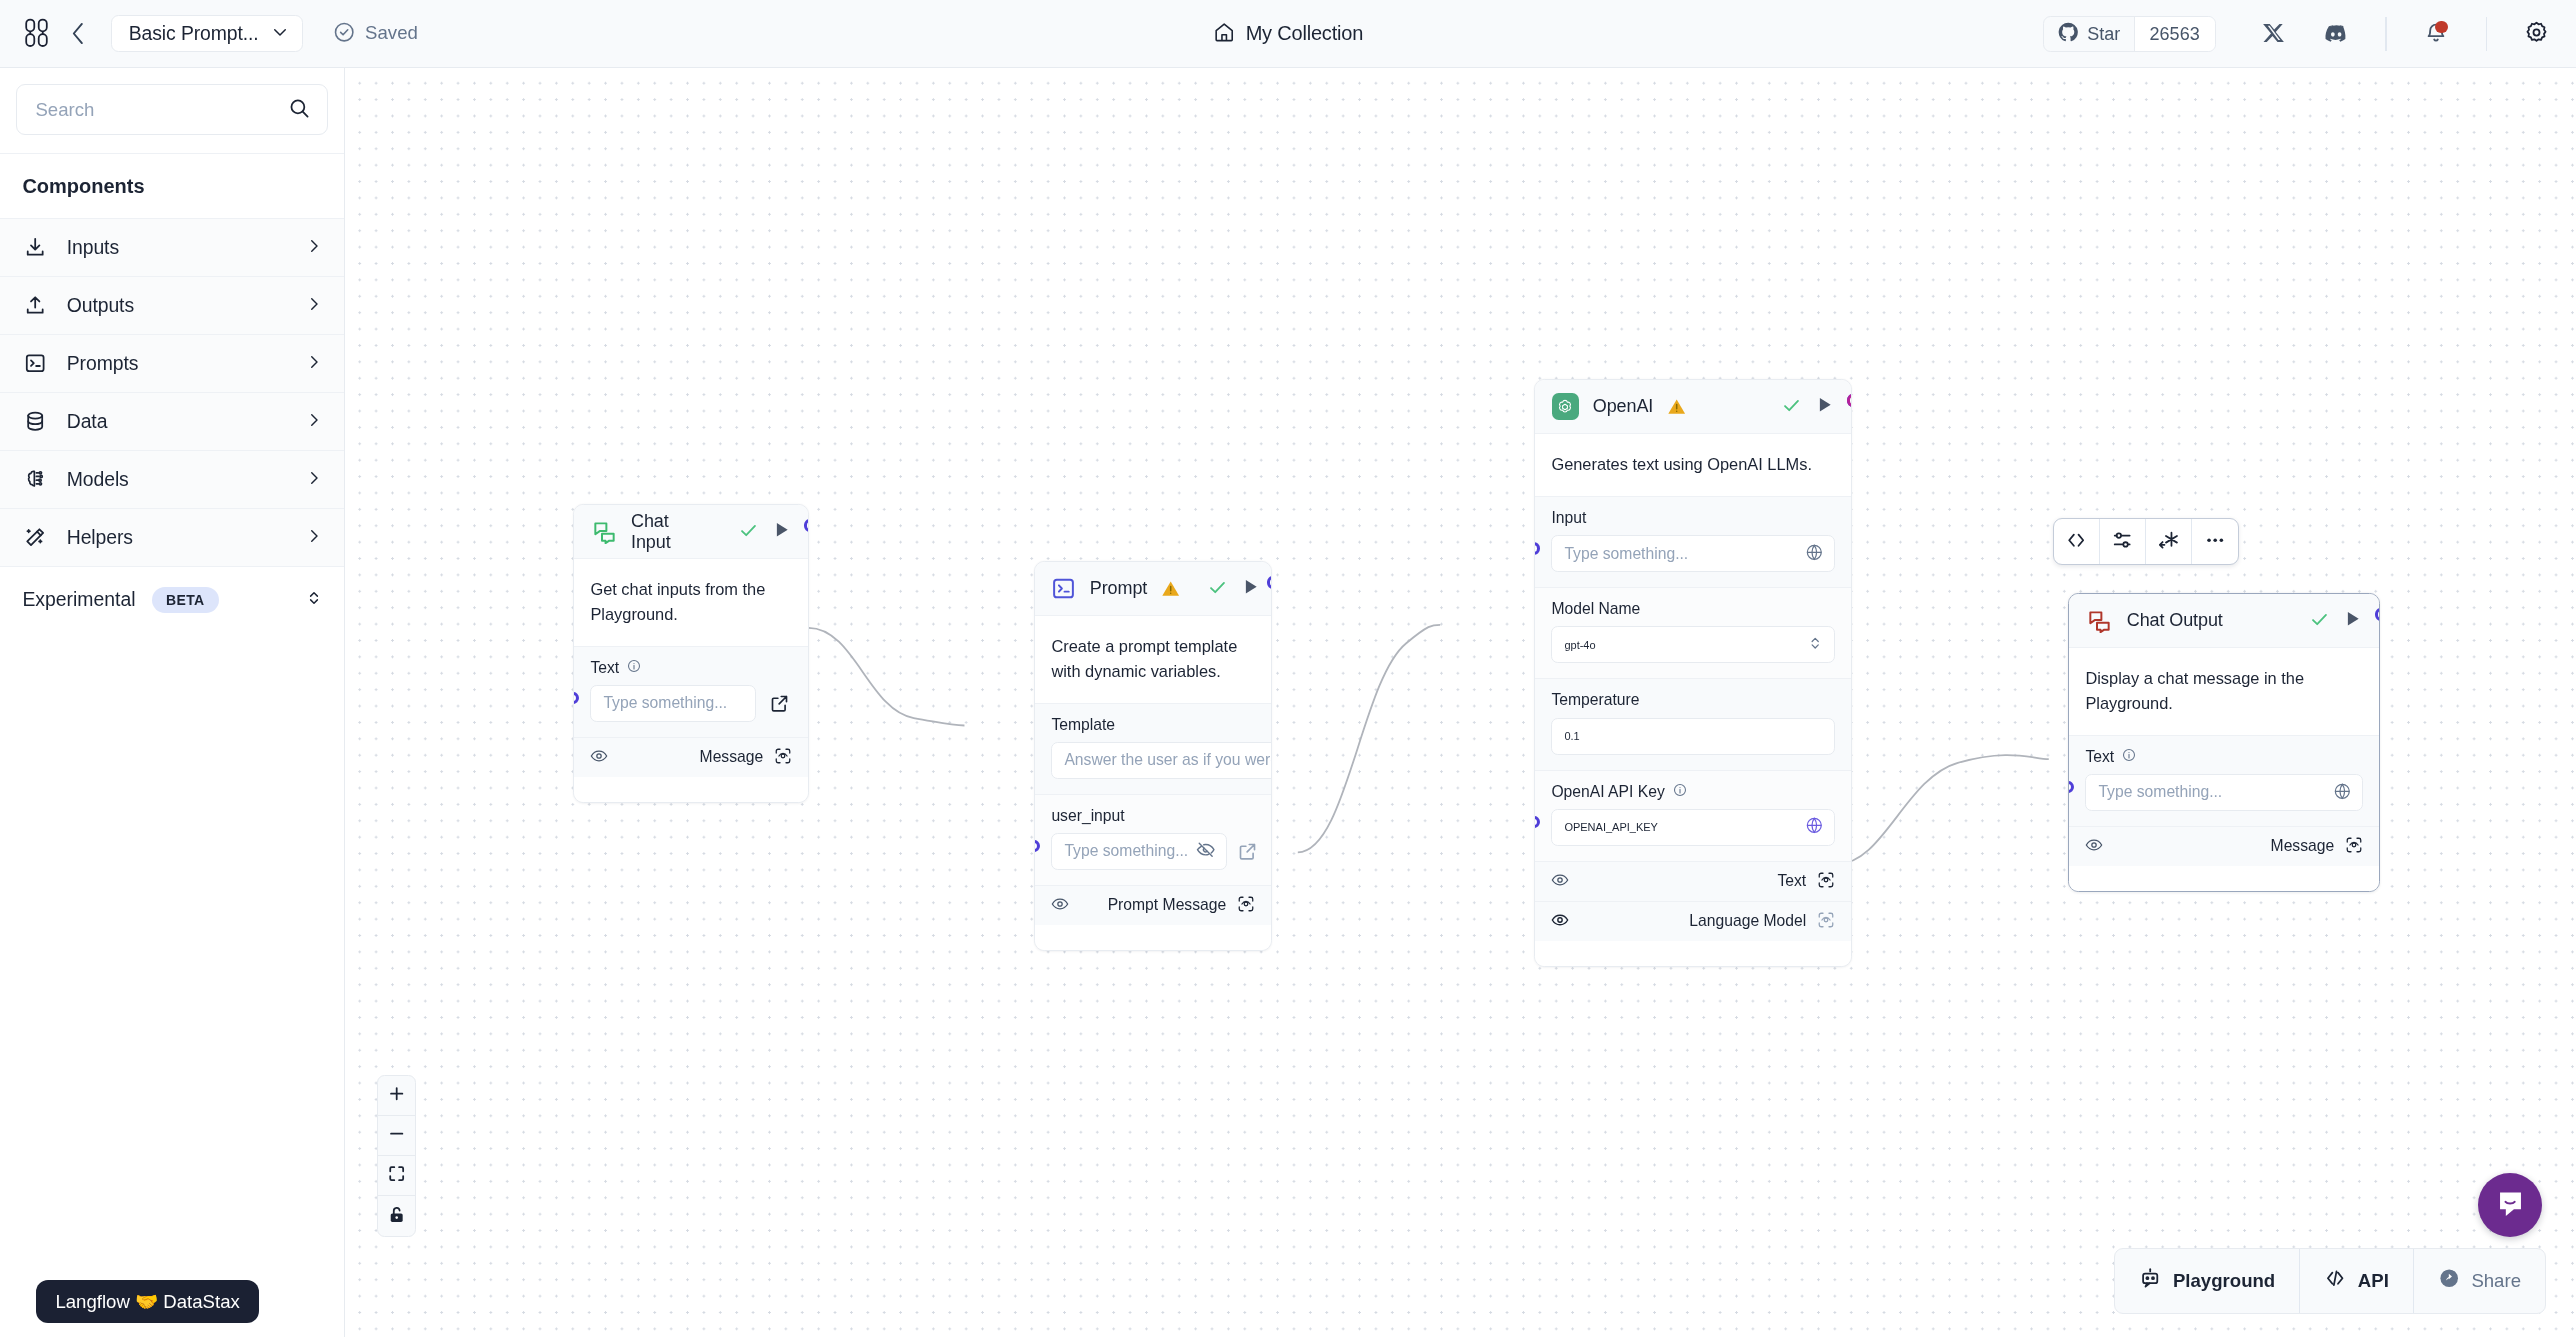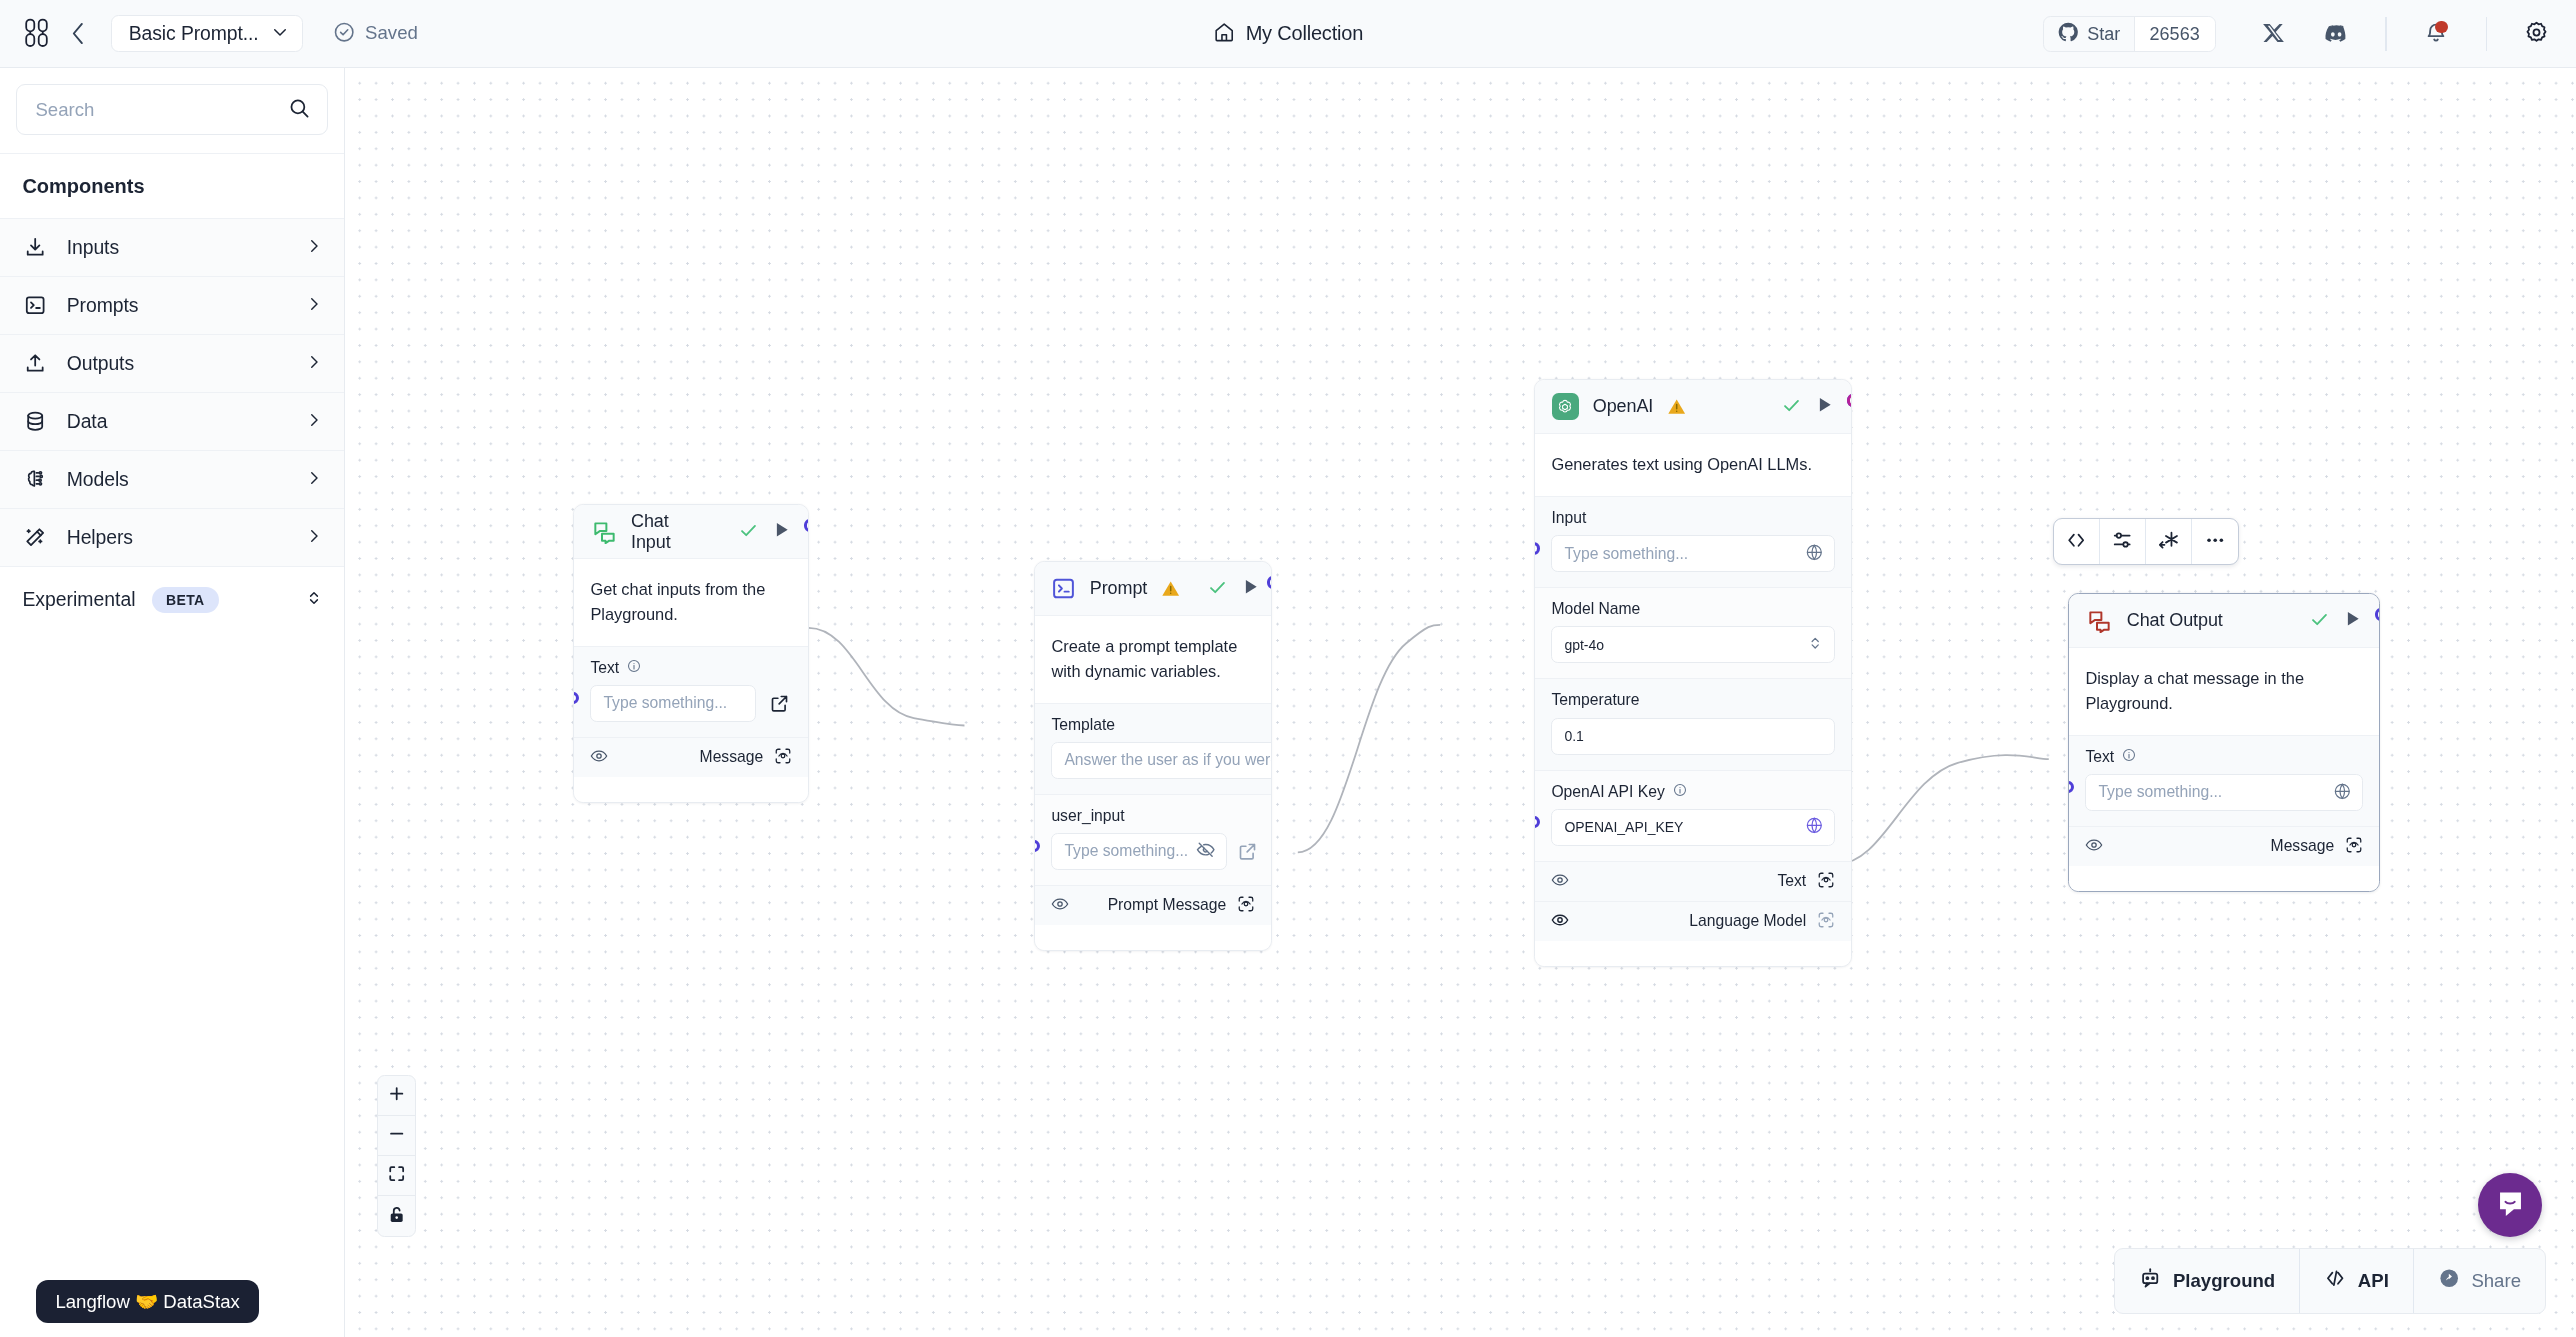--- a/index.html
+++ b/index.html
@@ -135,21 +135,21 @@
   .n-act { display: flex; align-items: center; gap: 13.4px; }
   .n-desc { padding: 18px 16.4px 19.4px 16.4px; font-size: 16.4px; color: #1c2434; line-height: 1.5; background: #fff;}
   .n-field { padding: 12px 16.4px 15px 16.4px; background: #f8fafc; border-top: 1.5px solid #eef1f5; position: relative;}
   .n-field.plain { background: #fbfcfd; }
   .f-label { display: flex; align-items: center; gap: 8.2px; font-size: 15.7px; color: #1c2434; margin-bottom: 8.2px;}
   .f-row { display: flex; align-items: center; gap: 10.4px; }
   .f-input {
     flex: 1; height: 37px; border: 1.5px solid #e7ebf0; border-radius: 6.7px; background: #ffffff;
     display: flex; align-items: center; padding: 0 10.4px 0 12px; gap: 7.5px; justify-content: space-between;
   }
-  .f-input .val { font-size: 14px; color: #1c2434; white-space: nowrap; overflow: hidden; text-overflow: ellipsis; text-align: center;}
+  .f-input .val { font-size: 11px; color: #1c2434; white-space: nowrap; overflow: hidden; text-overflow: ellipsis; text-align: center;}
   .f-input .ph { font-size: 15.7px; color: #94a3b8; white-space: nowrap; overflow: hidden; text-overflow: ellipsis;}
   .f-ext { width: 25px; height: 25px; display: flex; align-items: center; justify-content: center; cursor: pointer;}
   .n-out {
     height: 40px; background: #f8fafc; border-top: 1.5px solid #eef1f5;
     display: flex; align-items: center; padding: 0 16.4px; gap: 10.4px;
   }
   .n-out .spacer { flex: 1; }
   .n-out .olbl { font-size: 15.7px; color: #1c2434; }
   .n-foot { height: 25px; background: #ffffff; }
 
@@ -328,40 +328,40 @@
       <span>
         <svg width="18" height="18" viewBox="0 0 24 24" fill="none">
             <path d="M9 5l7 7-7 7" stroke="#1c2434" stroke-width="1.9" stroke-linecap="round" stroke-linejoin="round"></path>
           </svg>
       </span>
     </div>
 
     <div class="cat-item">
       <span class="cat-ico">
         <svg width="22.4" height="22.4" viewBox="0 0 24 24" fill="none" stroke="#1c2434" stroke-width="1.9" stroke-linecap="round" stroke-linejoin="round">
+          <path d="M12 14.5V3.5M7.5 8L12 3.5 16.5 8"></path>
+            <path d="M4 16.5V20h16v-3.5"></path>
+        </svg>
+      </span>
+      <span class="lbl">Outputs</span>
+      <span>
+        <svg width="18" height="18" viewBox="0 0 24 24" fill="none">
+            <path d="M9 5l7 7-7 7" stroke="#1c2434" stroke-width="1.9" stroke-linecap="round" stroke-linejoin="round"></path>
+          </svg>
+      </span>
+    </div>
+
+    <div class="cat-item">
+      <span class="cat-ico">
+        <svg width="22.4" height="22.4" viewBox="0 0 24 24" fill="none" stroke="#1c2434" stroke-width="1.9" stroke-linecap="round" stroke-linejoin="round">
           <rect x="3" y="3.5" width="18" height="17" rx="2.4"></rect>
             <path d="M7.5 9l3 3-3 3M13 15h4"></path>
         </svg>
       </span>
       <span class="lbl">Prompts</span>
-      <span>
-        <svg width="18" height="18" viewBox="0 0 24 24" fill="none">
-            <path d="M9 5l7 7-7 7" stroke="#1c2434" stroke-width="1.9" stroke-linecap="round" stroke-linejoin="round"></path>
-          </svg>
-      </span>
-    </div>
-
-    <div class="cat-item">
-      <span class="cat-ico">
-        <svg width="22.4" height="22.4" viewBox="0 0 24 24" fill="none" stroke="#1c2434" stroke-width="1.9" stroke-linecap="round" stroke-linejoin="round">
-          <path d="M12 14.5V3.5M7.5 8L12 3.5 16.5 8"></path>
-            <path d="M4 16.5V20h16v-3.5"></path>
-        </svg>
-      </span>
-      <span class="lbl">Outputs</span>
       <span>
         <svg width="18" height="18" viewBox="0 0 24 24" fill="none">
             <path d="M9 5l7 7-7 7" stroke="#1c2434" stroke-width="1.9" stroke-linecap="round" stroke-linejoin="round"></path>
           </svg>
       </span>
     </div>
 
     <div class="cat-item">
       <span class="cat-ico">
         <svg width="22.4" height="22.4" viewBox="0 0 24 24" fill="none" stroke="#1c2434" stroke-width="1.9" stroke-linecap="round" stroke-linejoin="round">

